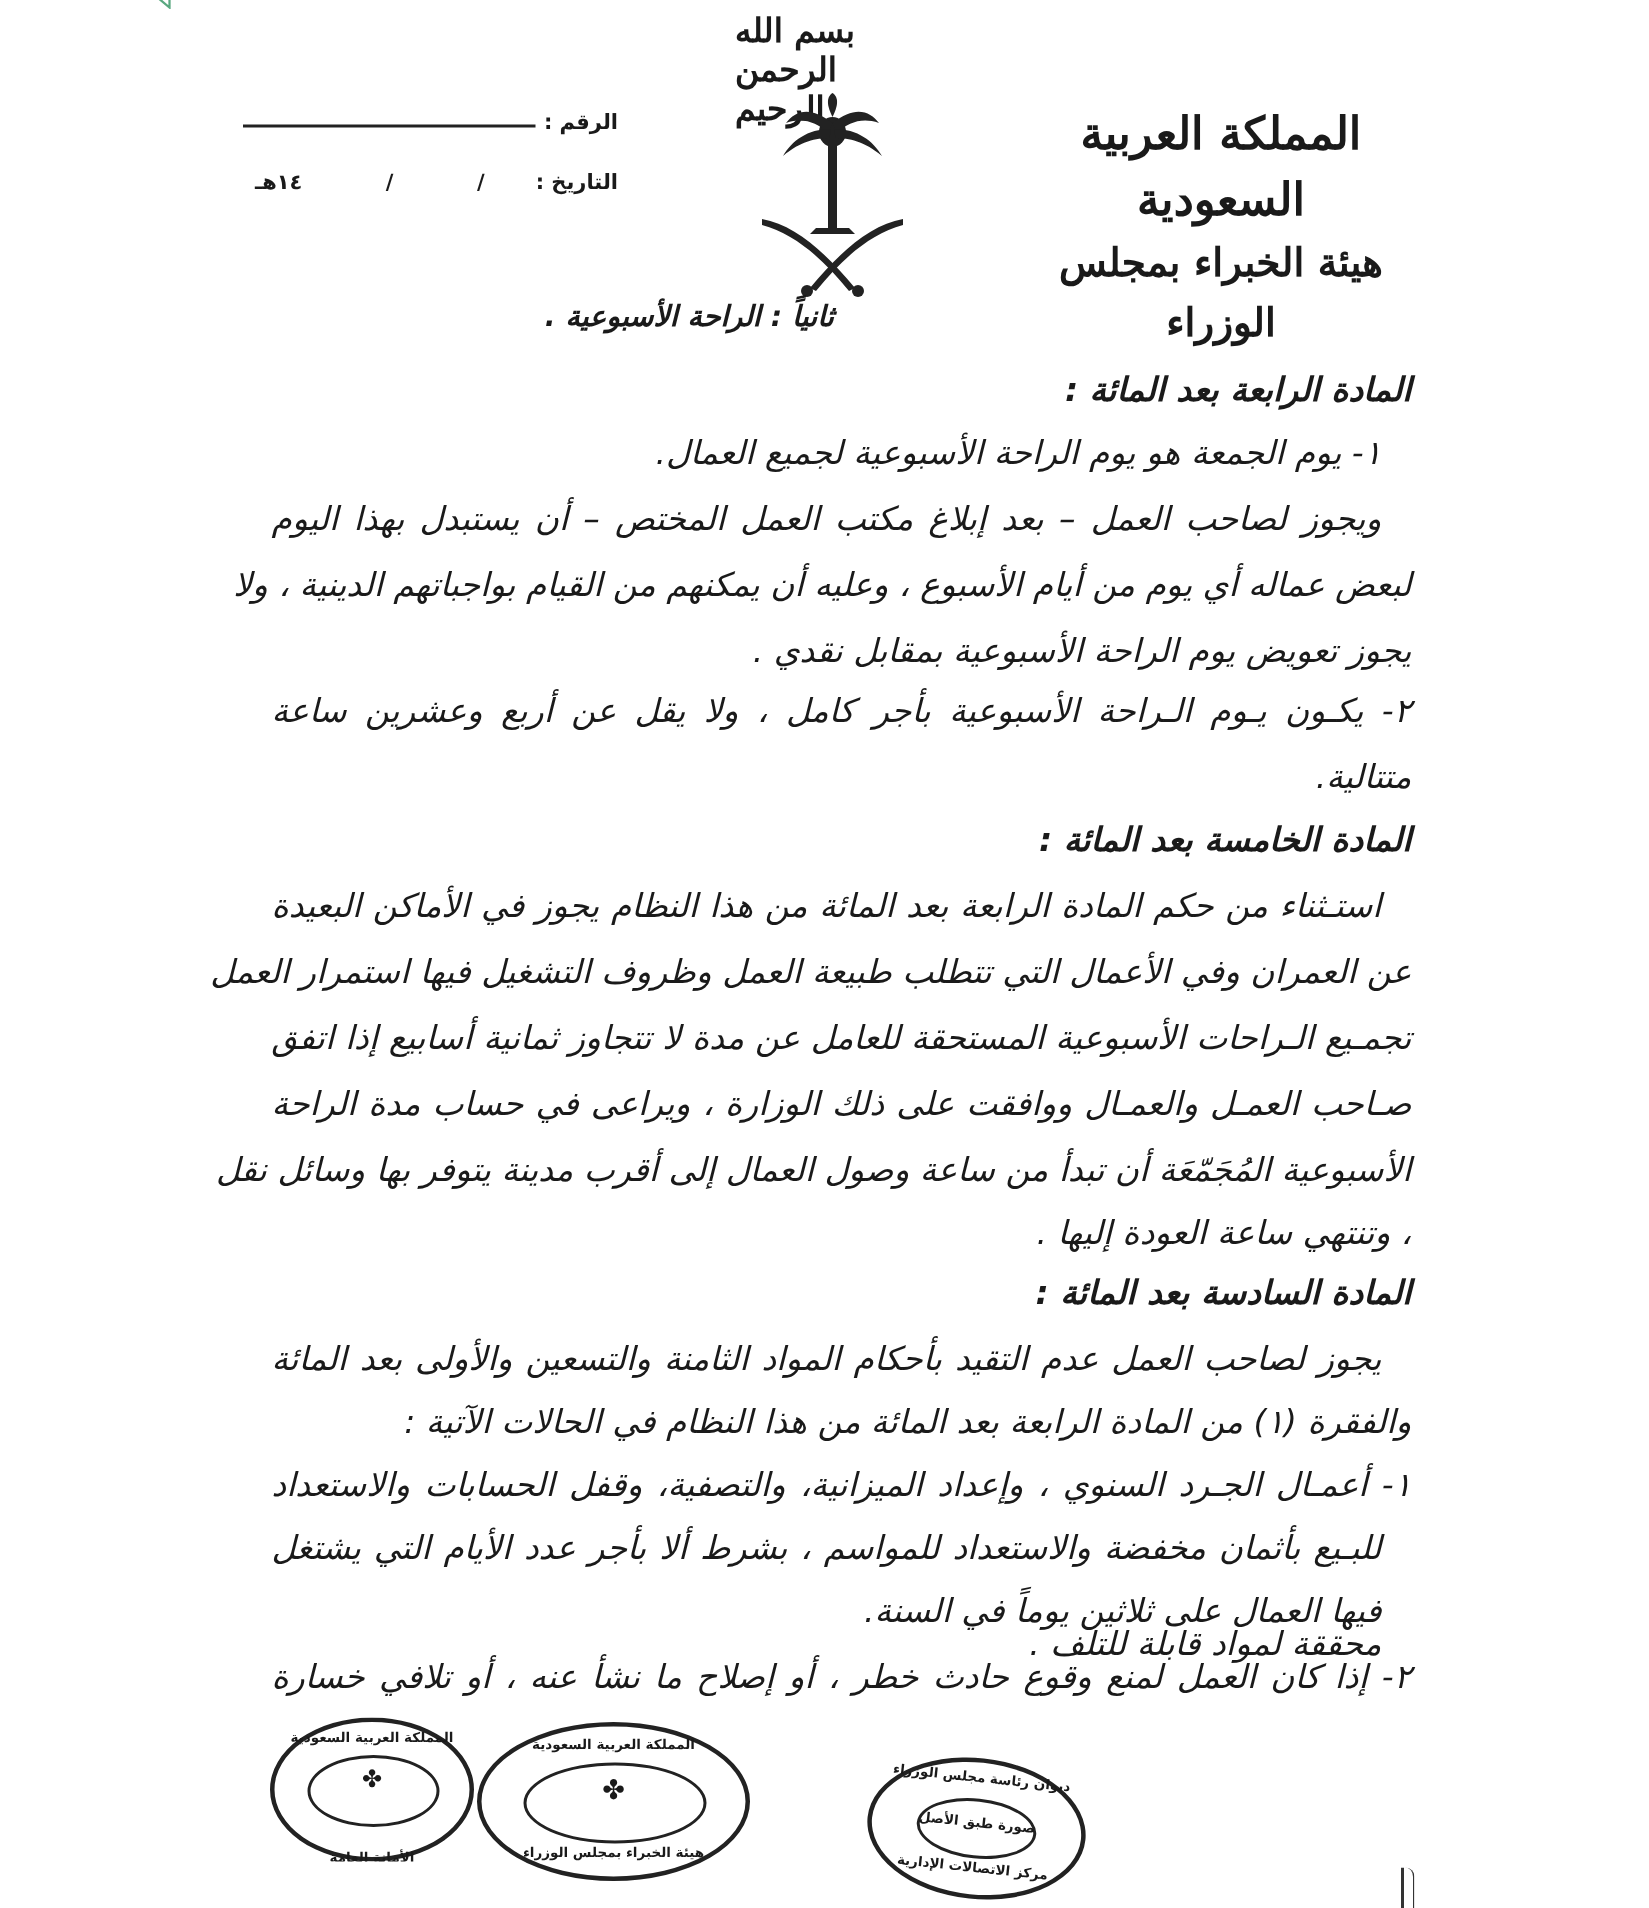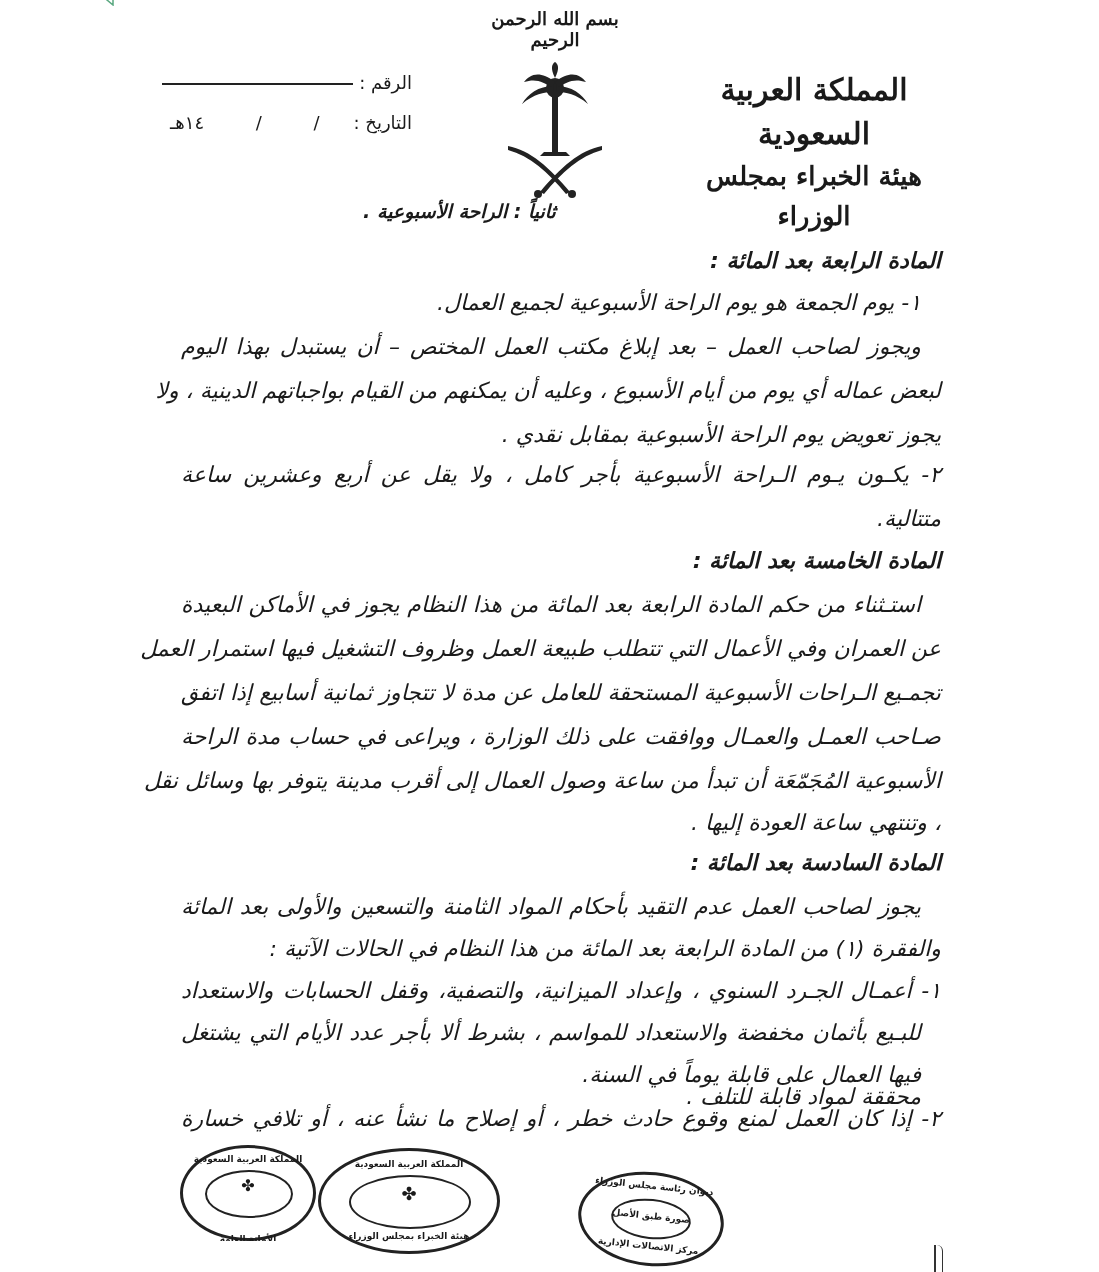--- a/index.html
+++ b/index.html
@@ -1,26 +1,26 @@
 <!DOCTYPE html>
 <html><head>
 <meta charset="utf-8">
 <style>
   html, body { margin: 0; padding: 0; background: #ffffff; }
   body { width: 1099px; height: 1272px; position: relative; overflow: hidden;
          font-family: "DejaVu Sans", sans-serif; color: #1a1a1a; }
   .abs { position: absolute; }
   .corner-mark { left: 100px; top: -6px; width: 14px; height: 12px; }
-  .basmala { left: 490px; top: 8px; width: 130px; text-align: center; font-family: "DejaVu Serif", serif;
-             font-size: 18px; font-weight: bold; direction: rtl; letter-spacing: -1px; }
+  .basmala { left: 490px; top: 8px; width: 130px; text-align: left; font-family: "DejaVu Serif", serif;
+             font-size: 22px; font-weight: bold; direction: rtl; letter-spacing: -1px; }
   .hdr-right { right: 140px; top: 68px; width: 290px; direction: rtl; text-align: center;
                font-family: "DejaVu Serif", serif; font-weight: bold; }
   .hdr-right .l1 { font-size: 30px; line-height: 44px; }
   .hdr-right .l2 { font-size: 26px; line-height: 40px; }
-  .hdr-left { left: 162px; top: 62px; width: 250px; direction: rtl; font-size: 18px; font-weight: normal; }
+  .hdr-left { left: 162px; top: 62px; width: 250px; direction: rtl; font-size: 14px; font-weight: bold; }
   .hdr-row { height: 40px; display: flex; align-items: center; gap: 6px; }
   .hdr-line { flex: 1; border-bottom: 2px solid #222; margin-top: 4px; }
   .date-parts { display: flex; flex: 1; justify-content: space-between; padding-left: 8px; padding-right: 28px; }
   .emblem { left: 500px; top: 60px; width: 110px; height: 140px; }
   .section-title { left: 0; right: 0; top: 200px; text-align: center; direction: rtl; font-weight: bold; font-style: italic;
                    font-size: 19px; position: absolute; padding-right: 180px; }
   .line { position: absolute; right: 158px; width: 760px; direction: rtl; font-style: italic; font-size: 22px;
           white-space: nowrap; text-align: justify; text-align-last: justify; }
   .line.last { text-align-last: right; }
   .line.heading { font-weight: bold; text-align-last: right; }
@@ -91,21 +91,21 @@
 <div class="line" style="top:680px">تجمـيع الـراحات الأسبوعية المستحقة للعامل عن مدة لا تتجاوز ثمانية أسابيع إذا اتفق</div>
 <div class="line" style="top:724px">صـاحب العمـل والعمـال ووافقت على ذلك الوزارة ، ويراعى في حساب مدة الراحة</div>
 <div class="line" style="top:768px">الأسبوعية المُجَمّعَة أن تبدأ من ساعة وصول العمال إلى أقرب مدينة يتوفر بها وسائل نقل</div>
 <div class="line last" style="top:810px">، وتنتهي ساعة العودة إليها .</div>
 
 <div class="line heading" style="top:850px">المادة السادسة بعد المائة :</div>
 <div class="line" style="top:894px; right:178px; width:740px">يجوز لصاحب العمل عدم التقيد بأحكام المواد الثامنة والتسعين والأولى بعد المائة</div>
 <div class="line last" style="top:936px">والفقرة (١) من المادة الرابعة بعد المائة من هذا النظام في الحالات الآتية :</div>
 <div class="line" style="top:978px">١-   أعمـال الجـرد السنوي ، وإعداد الميزانية، والتصفية، وقفل الحسابات والاستعداد</div>
 <div class="line" style="top:1020px; right:178px; width:740px">للبـيع بأثمان مخفضة والاستعداد للمواسم ، بشرط ألا بأجر عدد الأيام التي يشتغل</div>
-<div class="line last" style="top:1062px; right:178px; width:740px">فيها العمال على قابلة يوماً في السنة.</div>
+<div class="line last" style="top:1062px; right:178px; width:740px">فيها العمال على ثلاثين يوماً في السنة.</div>
 <div class="line" style="top:1106px">٢-   إذا كان العمل لمنع وقوع حادث خطر ، أو إصلاح ما نشأ عنه ، أو تلافي خسارة</div>
 <div class="line last" style="top:1084px; right:178px; width:740px">محققة لمواد قابلة للتلف .</div>
 
 <div class="stamp" style="left:180px; top:1145px; width:130px; height:90px; clip-path: inset(0 0 0 0);">
   <div class="inner" style="left:22px; top:22px; width:84px; height:44px;"></div>
   <div class="stamp-text" style="top:6px">المملكة العربية السعودية</div>
   <div class="stamp-text" style="top:28px; font-size:16px">✤</div>
   <div class="stamp-text" style="top:86px">الأمانة العامة</div>
 </div>
 <div class="stamp" style="left:318px; top:1148px; width:176px; height:100px;">

